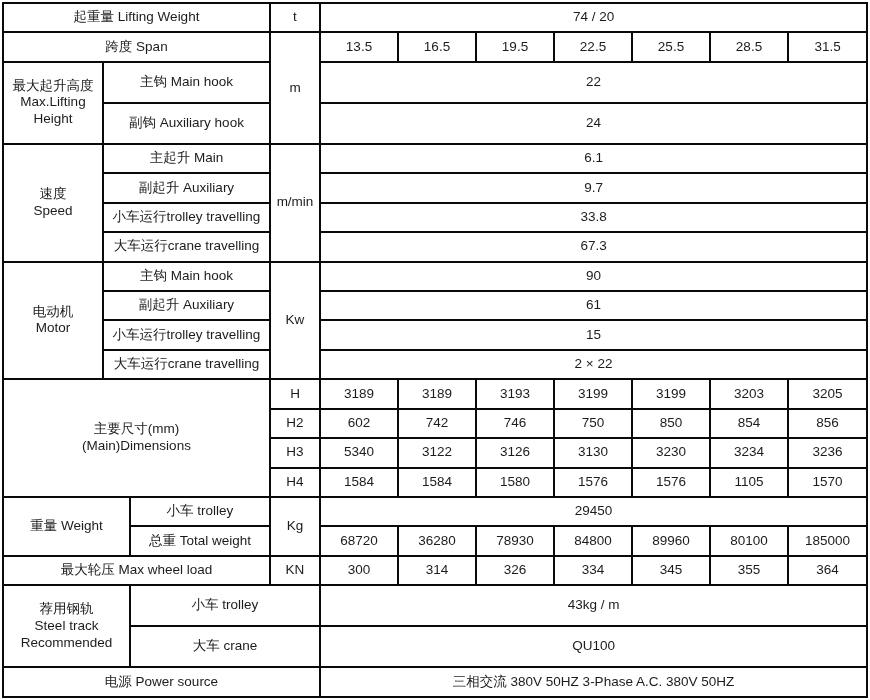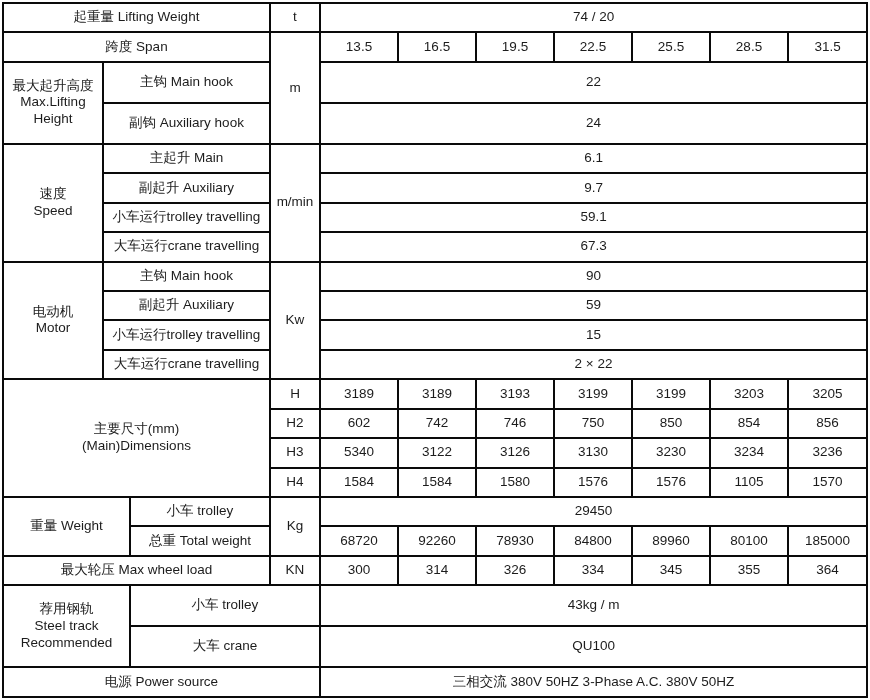--- a/index.html
+++ b/index.html
@@ -91,37 +91,37 @@
       <td colspan="2">主起升 Main</td>
       <td rowspan="4">m/min</td>
       <td colspan="7">6.1</td>
     </tr>
     <tr>
       <td colspan="2">副起升 Auxiliary</td>
       <td colspan="7">9.7</td>
     </tr>
     <tr>
       <td colspan="2">小车运行trolley travelling</td>
-      <td colspan="7">59.1</td>
+      <td colspan="7">33.8</td>
     </tr>
     <tr>
       <td colspan="2">大车运行crane travelling</td>
       <td colspan="7">67.3</td>
     </tr>
 
     <tr>
       <td rowspan="4">电动机
 Motor</td>
       <td colspan="2">主钩 Main hook</td>
       <td rowspan="4">Kw</td>
       <td colspan="7">90</td>
     </tr>
     <tr>
       <td colspan="2">副起升 Auxiliary</td>
-      <td colspan="7">59</td>
+      <td colspan="7">61</td>
     </tr>
     <tr>
       <td colspan="2">小车运行trolley travelling</td>
       <td colspan="7">15</td>
     </tr>
     <tr>
       <td colspan="2">大车运行crane travelling</td>
       <td colspan="7">2 × 22</td>
     </tr>
 
@@ -170,21 +170,21 @@
 
     <tr>
       <td colspan="2" rowspan="2">重量 Weight</td>
       <td>小车 trolley</td>
       <td rowspan="2">Kg</td>
       <td colspan="7">29450</td>
     </tr>
     <tr>
       <td>总重 Total weight</td>
       <td>68720</td>
-      <td>92260</td>
+      <td>36280</td>
       <td>78930</td>
       <td>84800</td>
       <td>89960</td>
       <td>80100</td>
       <td>185000</td>
     </tr>
 
     <tr>
       <td colspan="3">最大轮压 Max wheel load</td>
       <td>KN</td>

